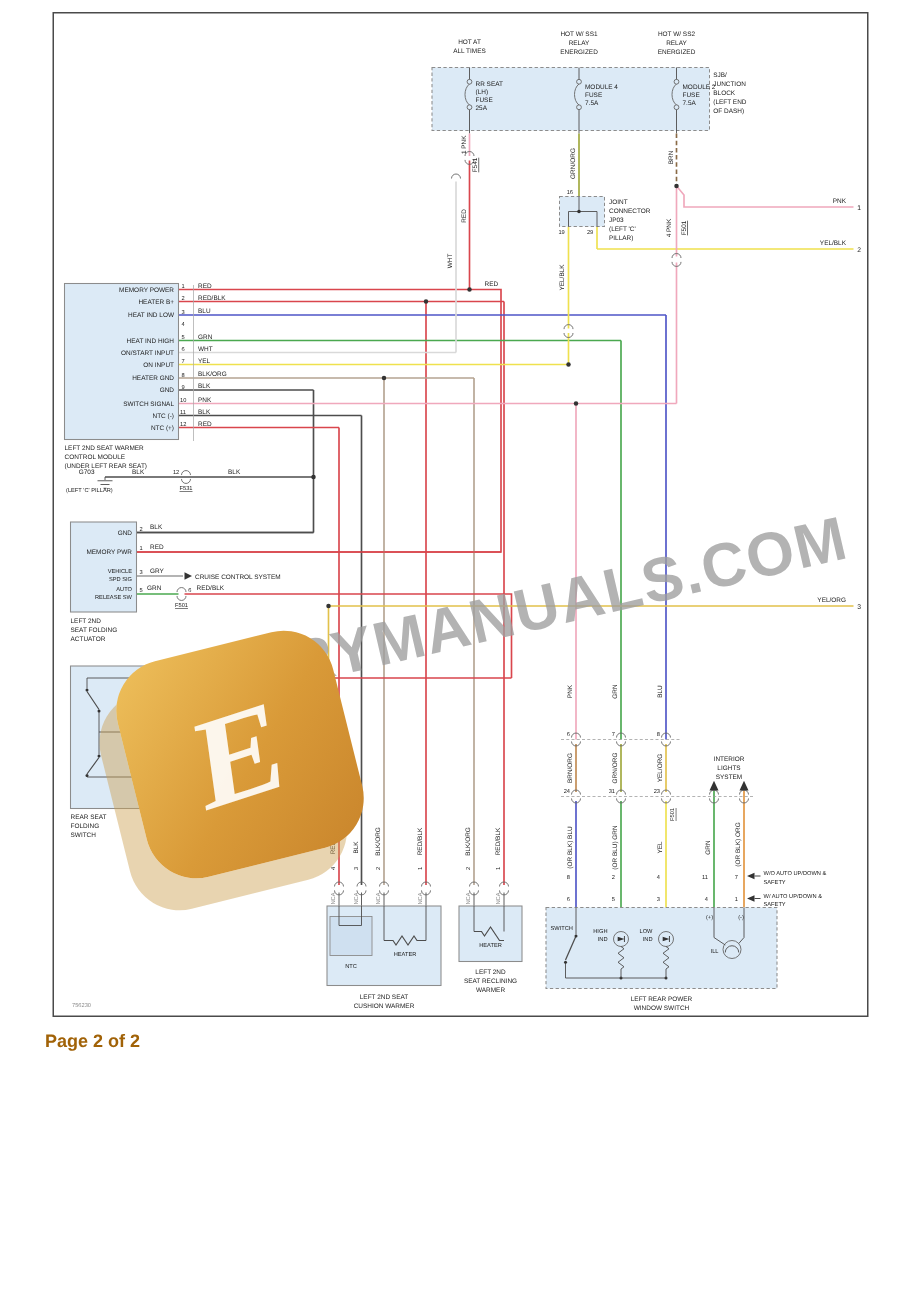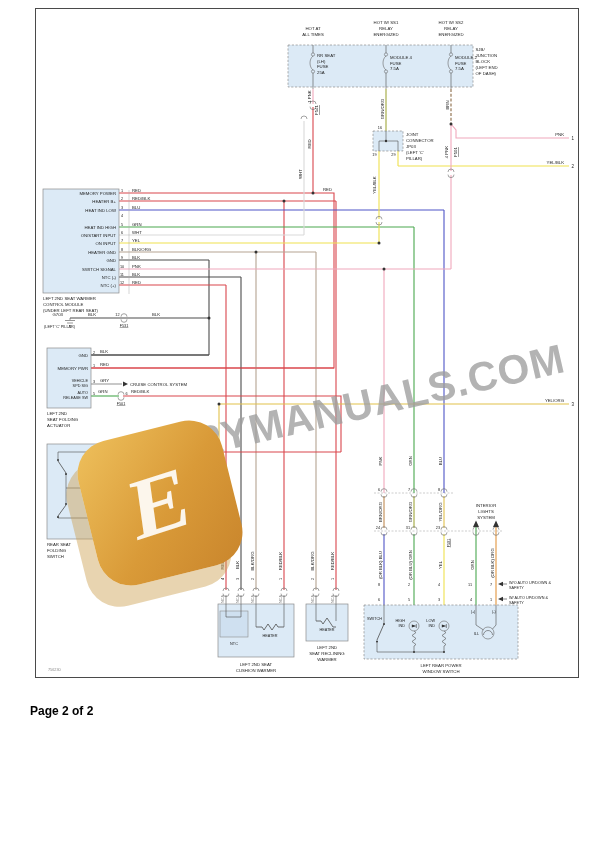--- a/index.html
+++ b/index.html
@@ -1,20 +1,20 @@
 <!DOCTYPE html>
 <html><head>
 <meta charset="utf-8">
 <style>
   html,body{margin:0;padding:0;background:#ffffff;}
   .page{position:relative;width:612px;height:866px;background:#fff;overflow:hidden;
         font-family:"Liberation Sans",sans-serif;}
   .frame{position:absolute;left:35px;top:8px;width:542px;height:668px;border:1px solid #4a4a4a;}
   .frame svg{position:absolute;left:0;top:0;width:542px;height:668px;}
-  .footer{position:absolute;left:30px;top:704px;font-size:12px;font-weight:bold;color:#000000;}
+  .footer{position:absolute;left:30px;top:687px;font-size:12px;font-weight:bold;color:#a16207;}
   
   .wm-text{position:absolute;left:68px;top:372px;width:520px;transform:rotate(-13deg);
            font-size:41px;font-weight:bold;letter-spacing:1px;color:#9e9e9e;opacity:.78;
            font-family:"Liberation Sans",sans-serif;pointer-events:none;}
   .wm-logo{position:absolute;left:50px;top:420px;width:148px;height:148px;transform:rotate(-14deg);
            border-radius:34px;background:linear-gradient(135deg,#eec05c 0%,#d99a38 55%,#c9852c 100%);
            box-shadow:-16px 18px 0 rgba(205,160,80,.45);display:flex;align-items:center;justify-content:center;
            pointer-events:none;}
   .wm-e{font-family:"Liberation Serif",serif;font-weight:bold;font-size:86px;color:rgba(255,255,255,.9);
         transform:skewX(-10deg) rotate(-4deg);}

